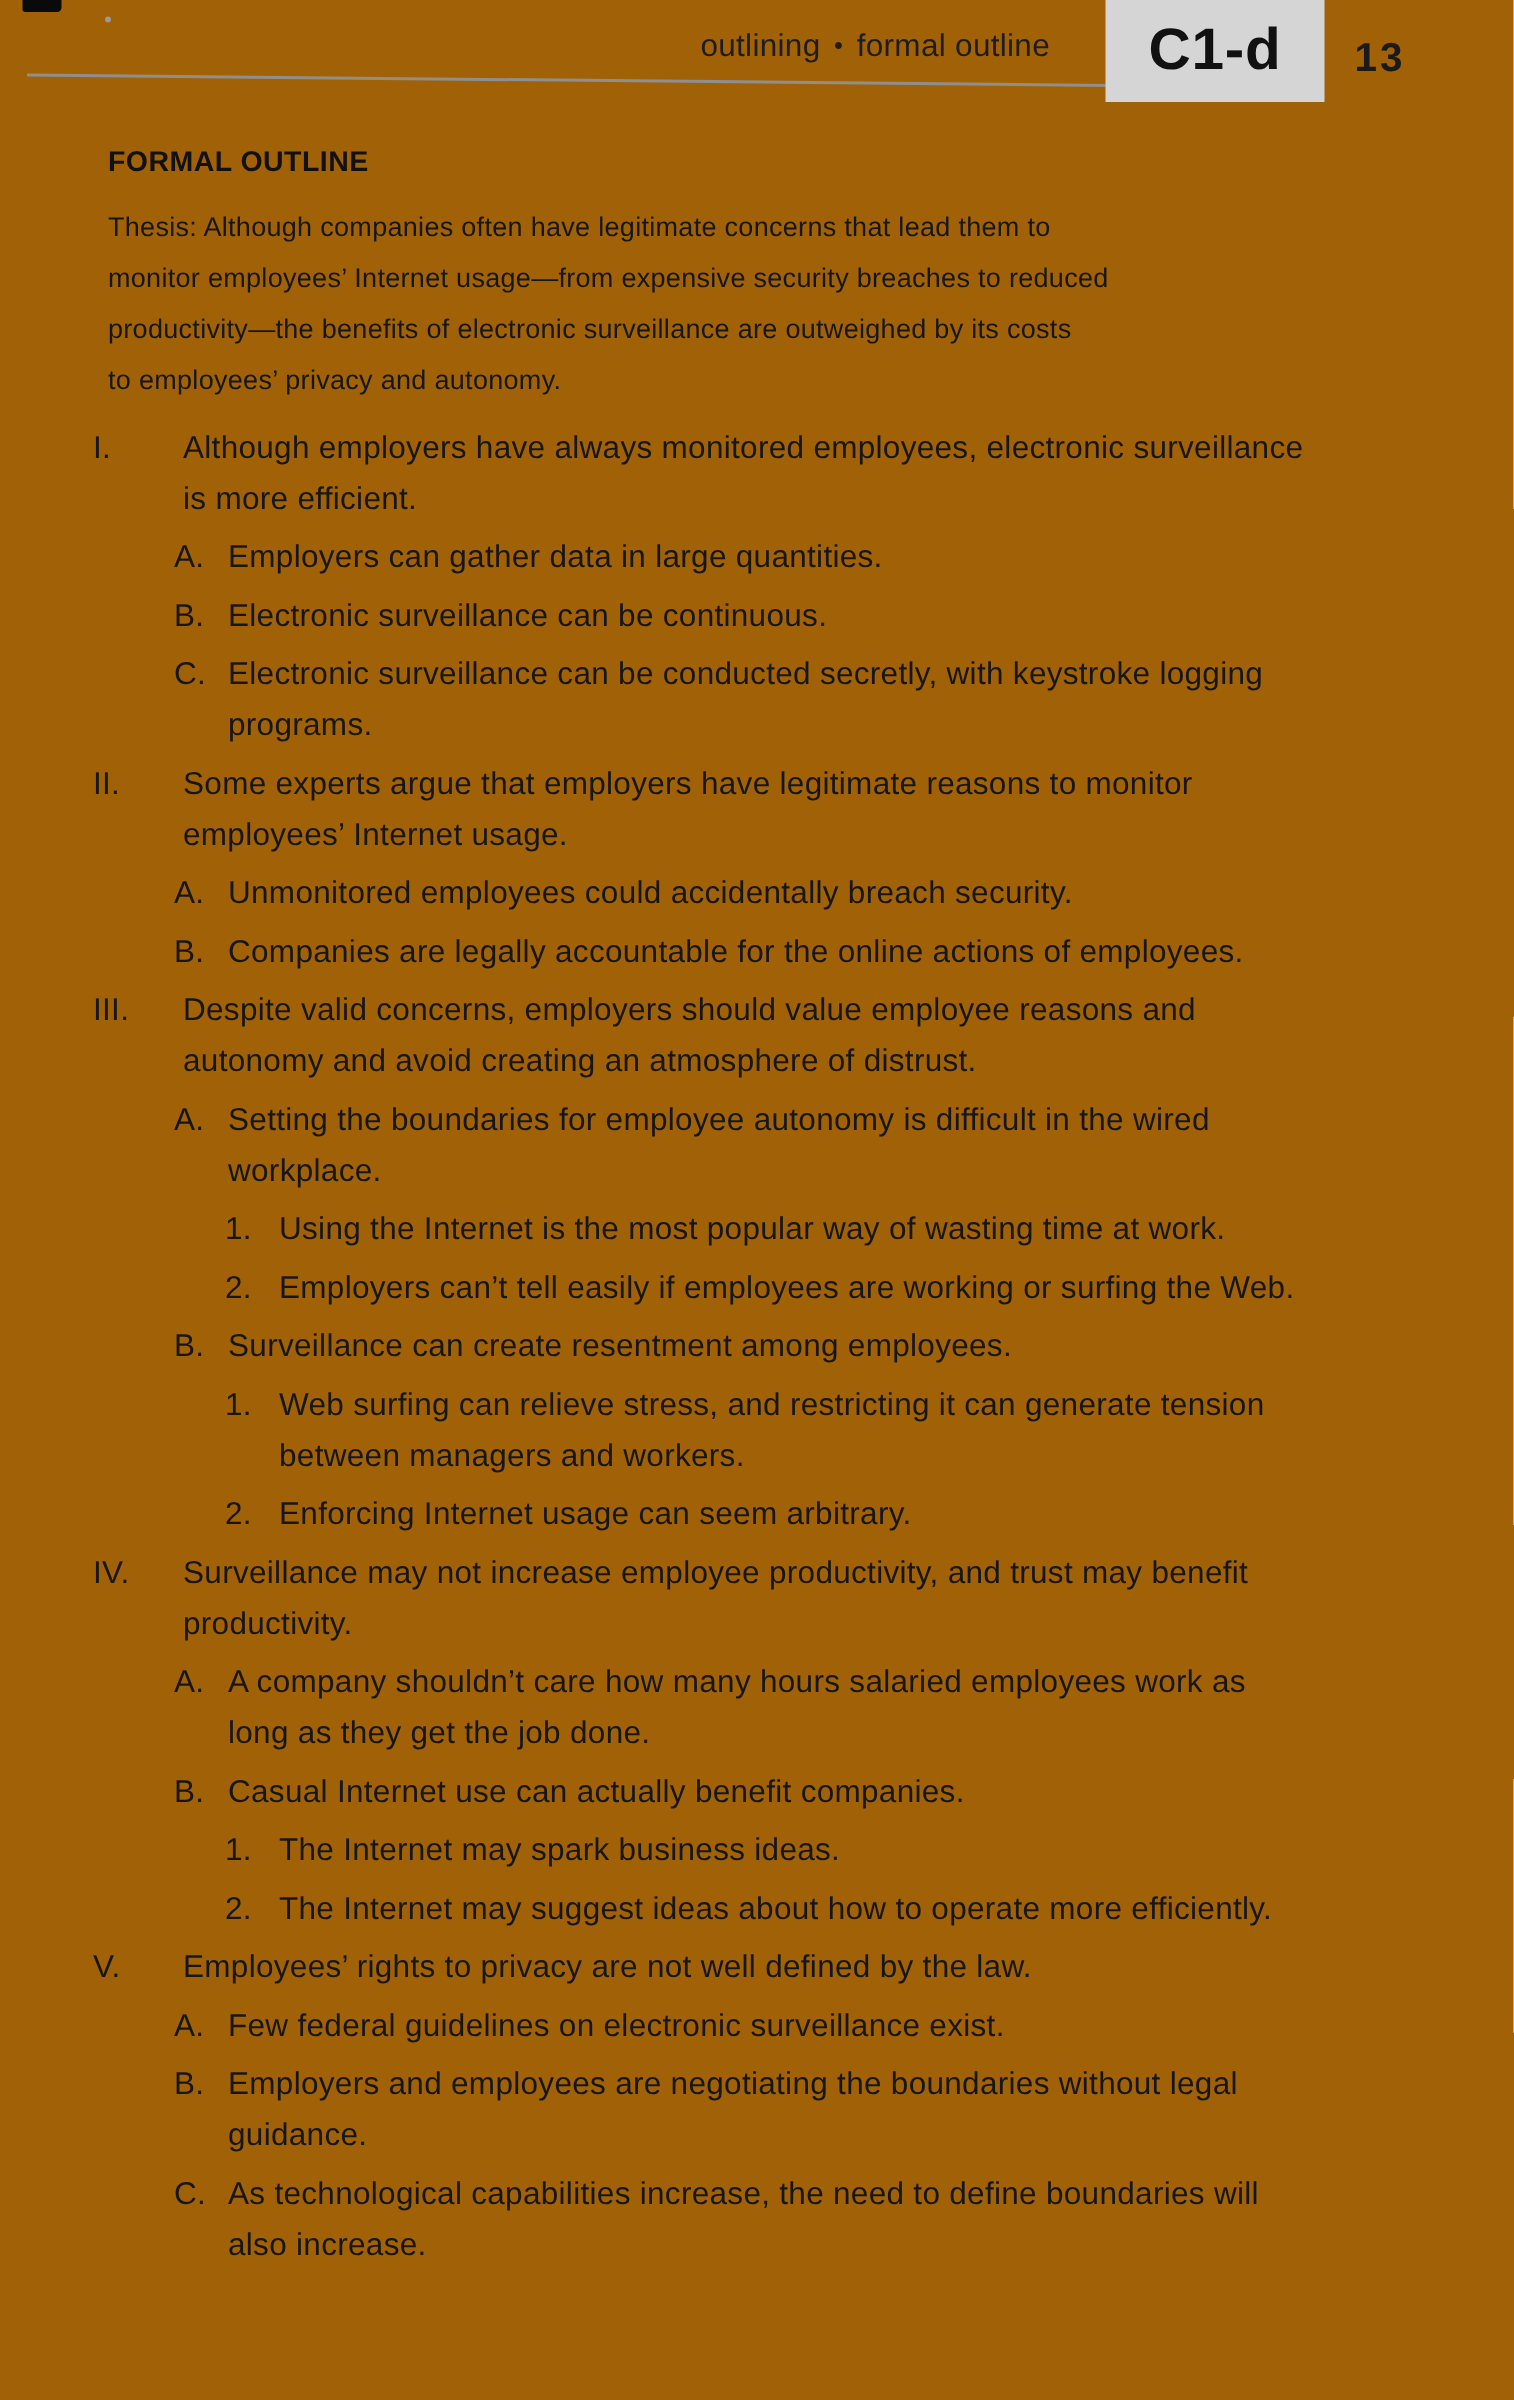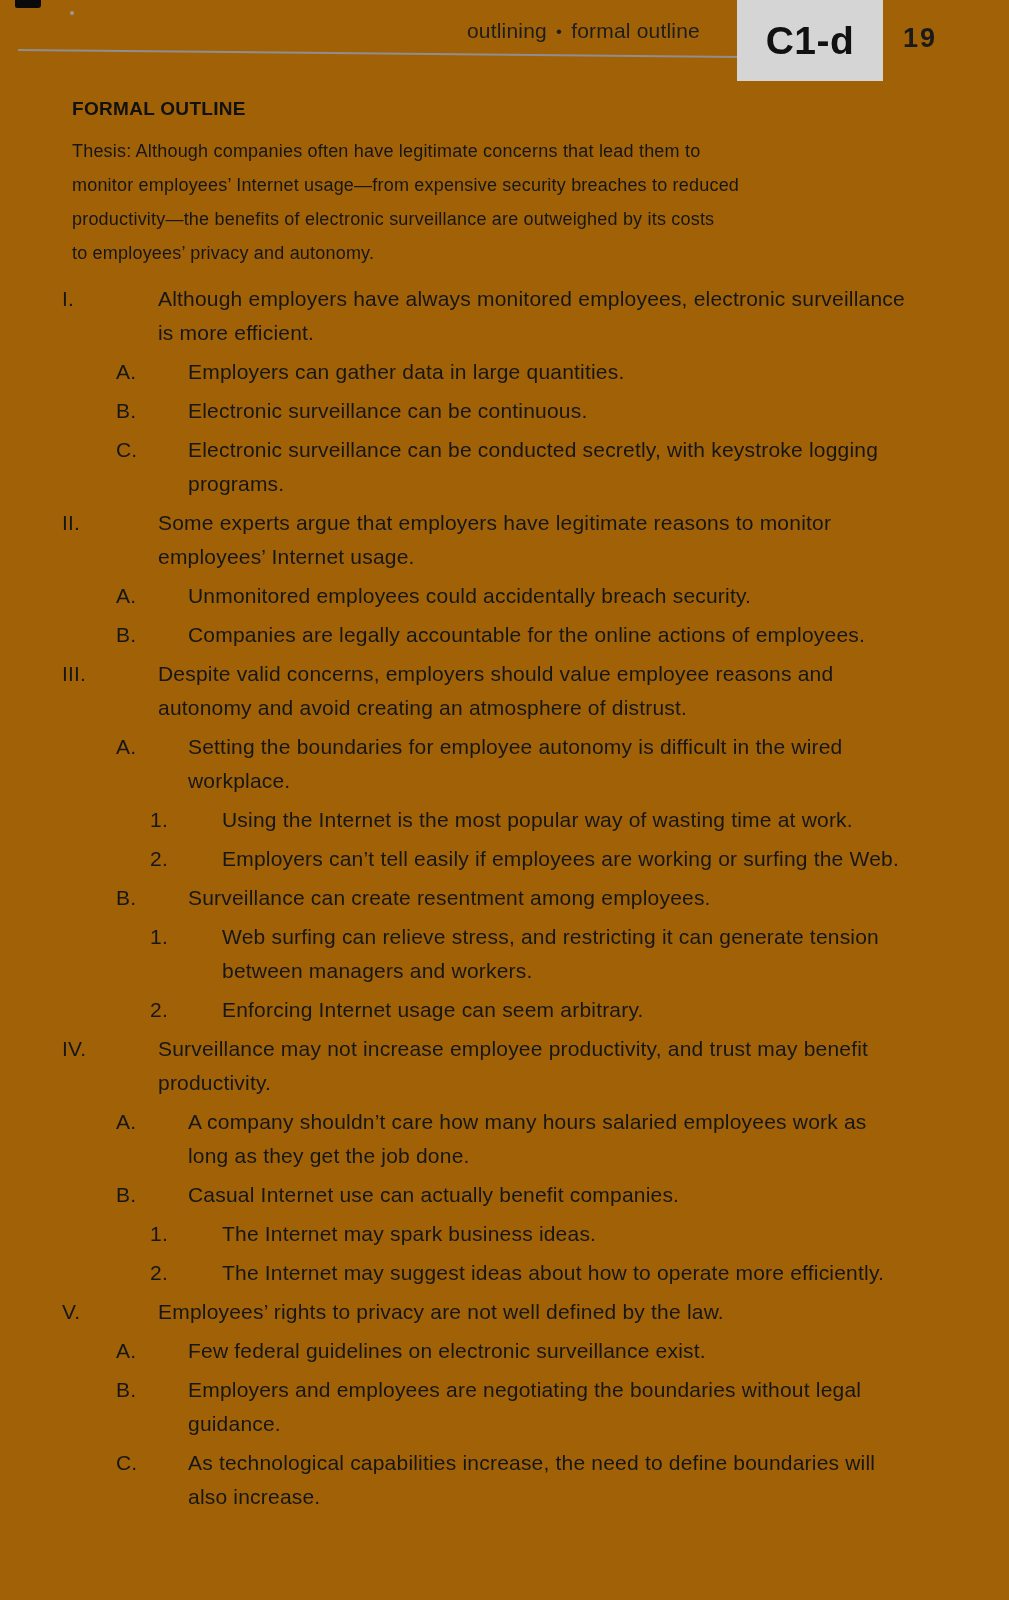--- a/index.html
+++ b/index.html
@@ -28,21 +28,21 @@
     position: absolute; left: 18px; top: 49px; width: 722px; height: 2px;
     background: #8f8f8f;
     transform: rotate(0.55deg); transform-origin: left center;
   }
   .running-head {
     position: absolute; top: 19px; right: 309px;
     font-size: 21px; letter-spacing: 0.2px; color: #1d1d1d; white-space: nowrap;
   }
   .running-head .sep { display: inline-block; margin: 0 9px; font-size: 17px; vertical-align: 1px; }
   .section-tab {
-    position: absolute; left: 737px; top: 0; width: 146px; height: 81px;
+    position: absolute; left: 737px; top: 0; width: 146px; height: 68px;
     background: #d5d5d5;
     display: flex; align-items: center; justify-content: center;
   }
   .section-tab span {
     font-size: 39px; font-weight: bold; letter-spacing: 0.5px; color: #111;
   }
   .page-number {
     position: absolute; left: 903px; top: 23px;
     font-size: 27px; font-weight: bold; letter-spacing: 2px; color: #1a1a1a;
   }
@@ -53,21 +53,21 @@
     font-size: 19px; font-weight: bold; letter-spacing: 0.3px; color: #111;
     line-height: 26px;
   }
   .thesis {
     margin: 12px 0 12px 72px;
     font-size: 18px; line-height: 34px; letter-spacing: 0.2px;
     white-space: pre-line;
   }
   .row { display: flex; margin-bottom: 5px; font-size: 21px; line-height: 34px; letter-spacing: 0.2px; }
   .row .lbl { flex-shrink: 0; }
-  .row .txt { white-space: pre-line; margin-left: 36px; }
+  .row .txt { white-space: pre-line; }
   .lvl1 { margin-left: 62px; }
   .lvl1 .lbl { width: 60px; }
   .lvl2 { margin-left: 116px; }
   .lvl2 .lbl { width: 36px; }
   .lvl3 { margin-left: 150px; }
   .lvl3 .lbl { width: 36px; }
 </style>
 </head>
 <body>
 
@@ -77,21 +77,21 @@
   <div class="speck"></div>
 
   <header class="running-header">
     <div class="header-rule"></div>
     <span class="running-head">
       <span>outlining</span><span class="sep">•</span><span>formal outline</span>
     </span>
     <div class="section-tab">
       <span>C1-d</span>
     </div>
-    <span class="page-number">19</span>
+    <span class="page-number">13</span>
   </header>
 
   <main class="content">
     <h1 class="doc-title">FORMAL OUTLINE</h1>
     <p class="thesis">Thesis: Although companies often have legitimate concerns that lead them to
 monitor employees’ Internet usage—from expensive security breaches to reduced
 productivity—the benefits of electronic surveillance are outweighed by its costs
 to employees’ privacy and autonomy.</p>
 
     <div class="row lvl1">

